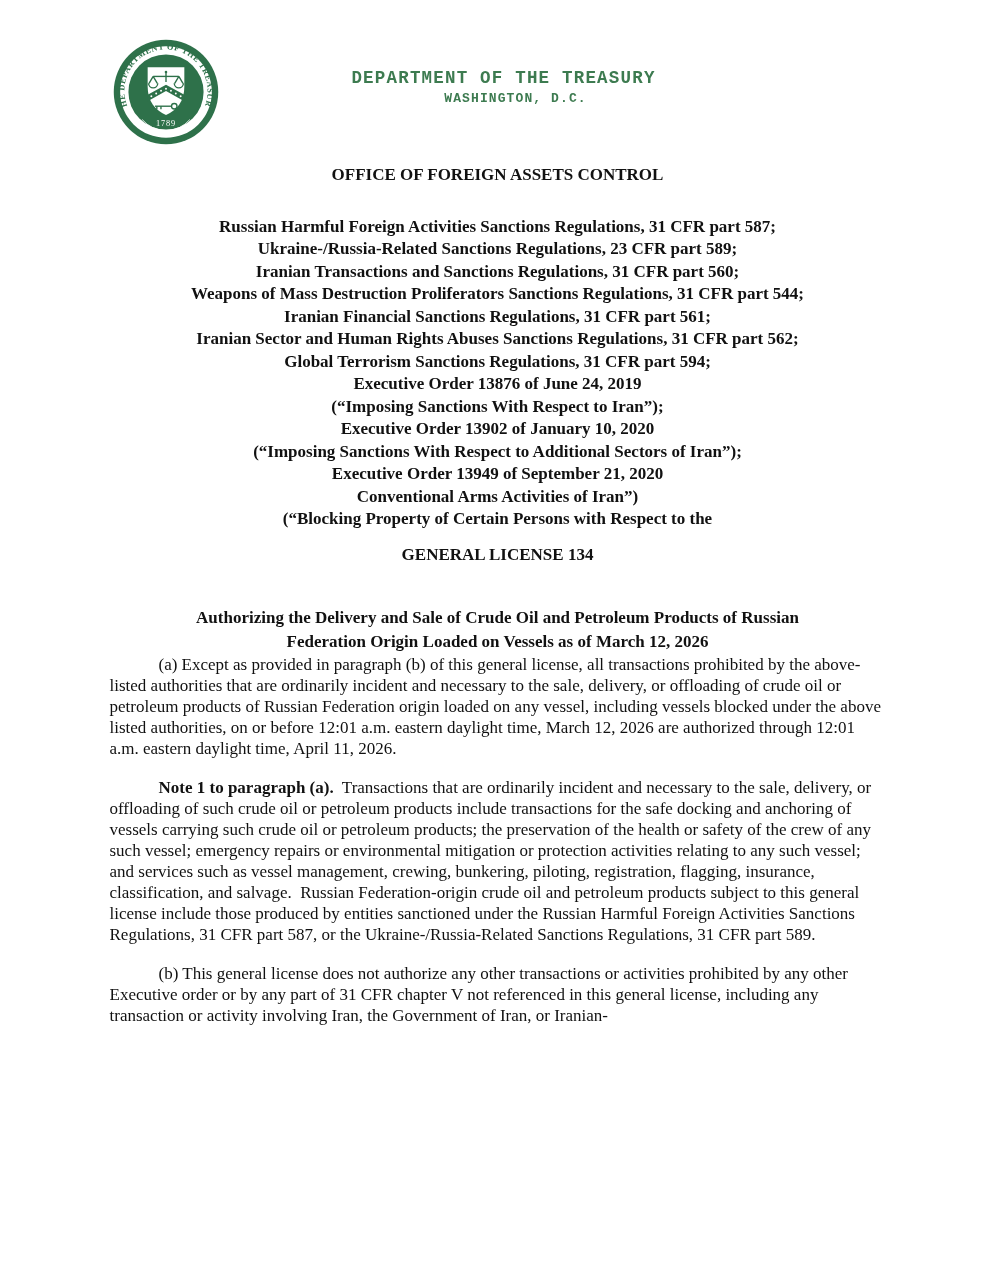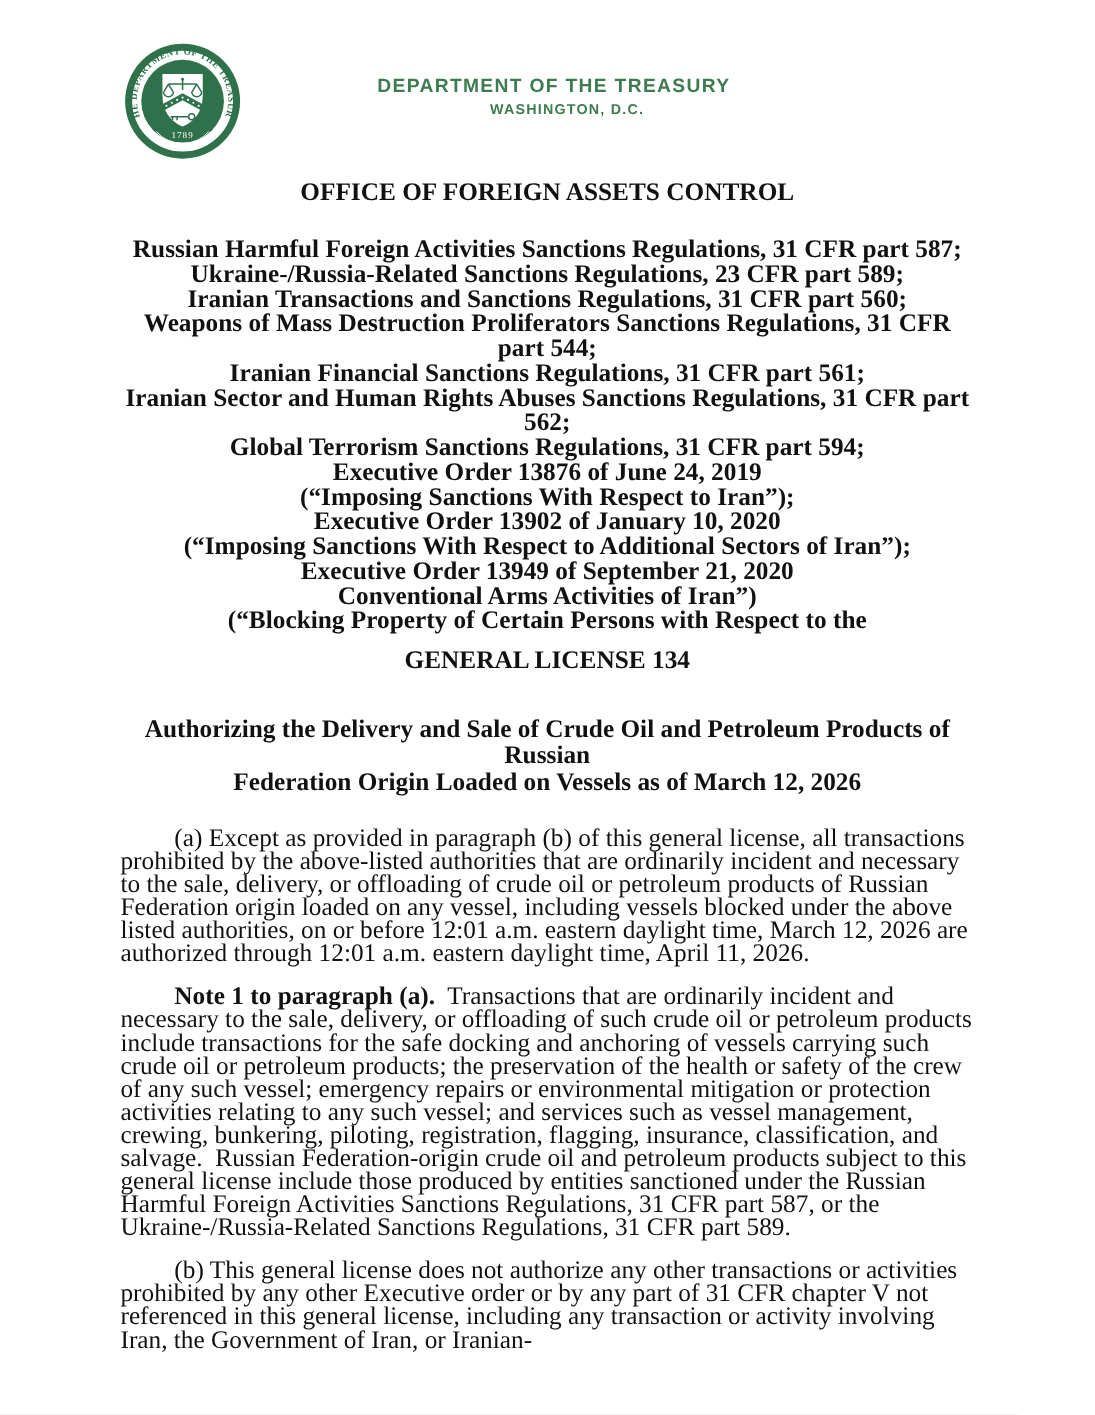--- a/index.html
+++ b/index.html
@@ -21,40 +21,40 @@
     top: 37px;
     width: 110px;
     height: 110px;
   }
   .agency {
     position: absolute;
     left: 12px; right: 0;
     top: 68px;
     text-align: center;
     color: #3d7b50;
-    font-family: Liberation Sans, sans-serif;
+    font-family: Liberation Mono, monospace;
     font-weight: bold;
   }
   .agency-name { font-size: 17.5px; letter-spacing: 1.2px; }
   .agency-loc  { font-size: 13px; letter-spacing: 1.1px; margin-top: 3px; padding-left: 24px; }
   
   .doc {
     width: 776px;
     margin: 0 auto;
-    font-size: 23px;
+    font-size: 17px;
   }
   .center-bold {
     text-align: center;
     font-weight: bold;
     line-height: 22.5px;
   }
   .office-title   { margin: 4px 0 29px 0; }
   .authorities    { margin-bottom: 13px; }
   .license-title  { margin-bottom: 40px; }
-  .subject        { line-height: 24px; margin-bottom: 28px; }
+  .subject        { line-height: 24px; }
   .doc p {
     margin: 0 0 18px 0;
     line-height: 21px;
     text-indent: 49px;
     text-align: left;
   }
   .doc p .lead-label { font-weight: bold; }
 </style>
 </head>
 <body>

